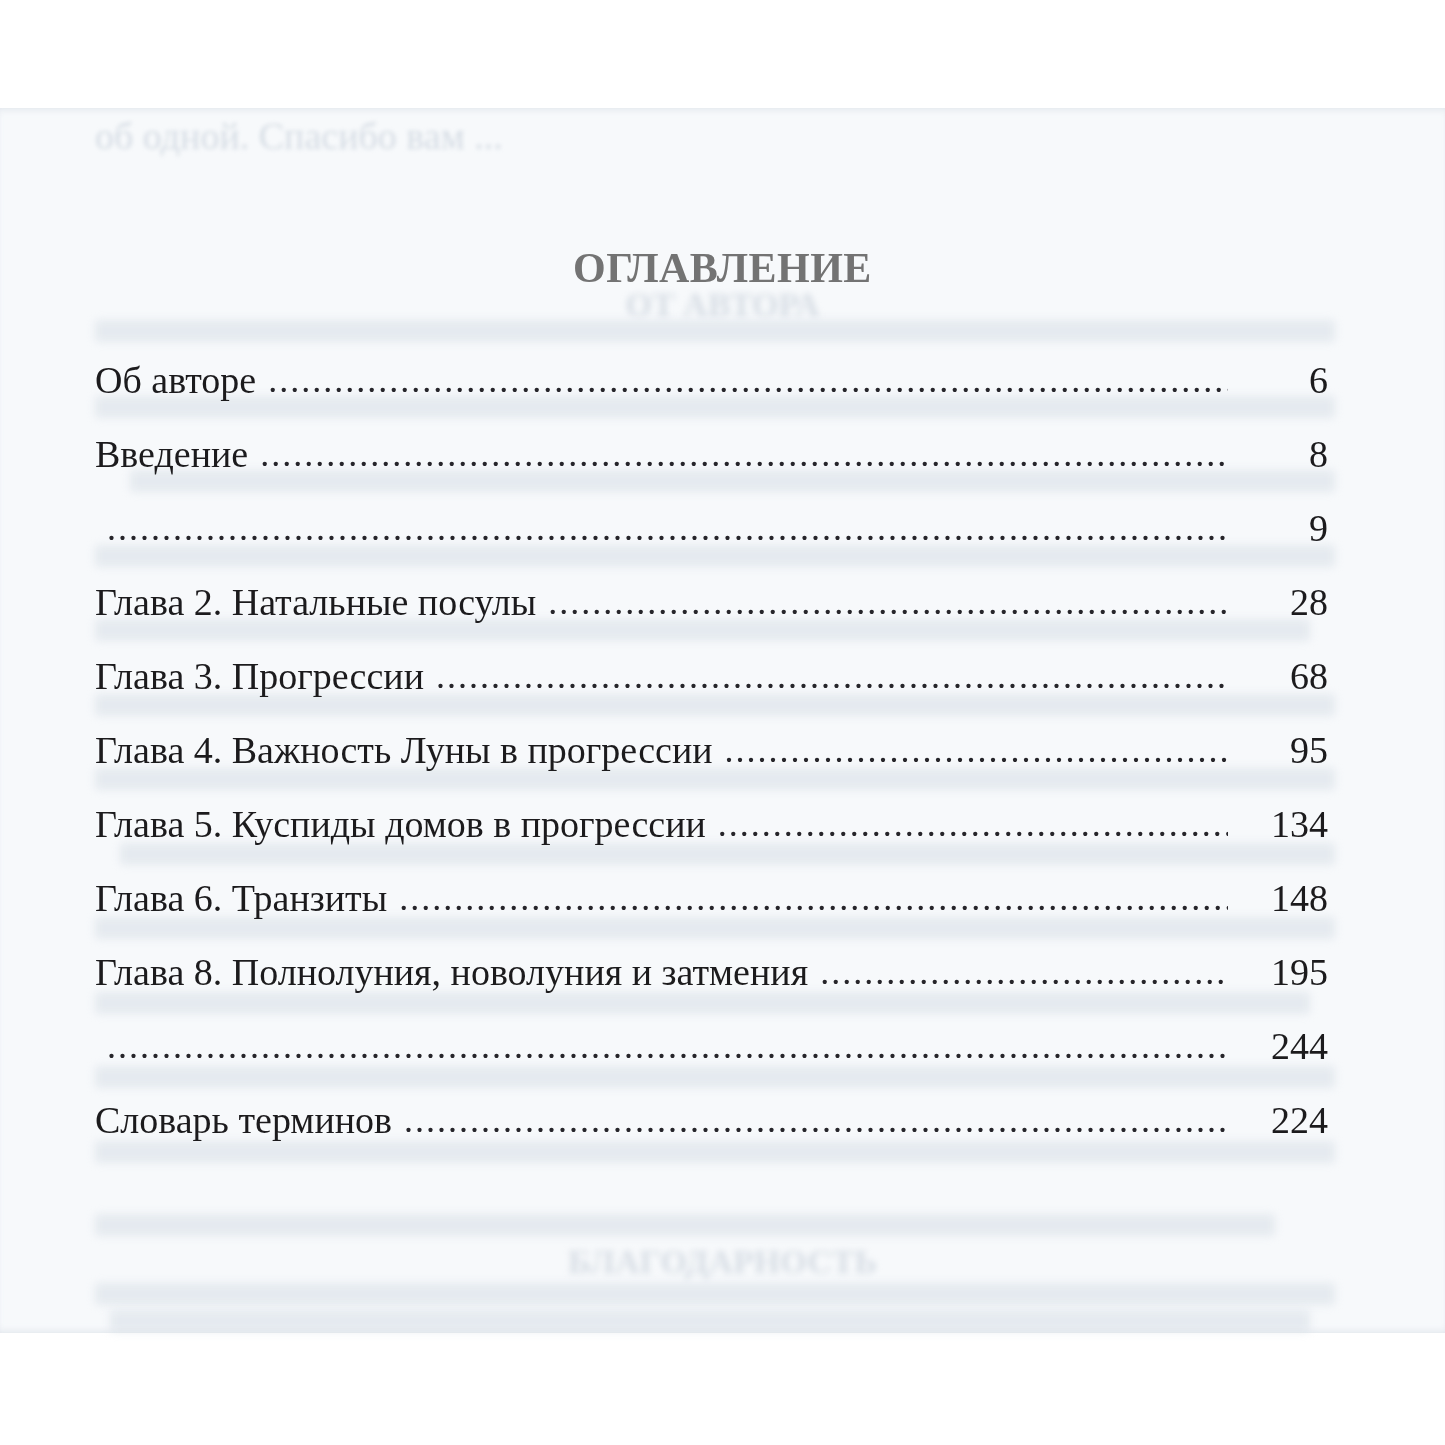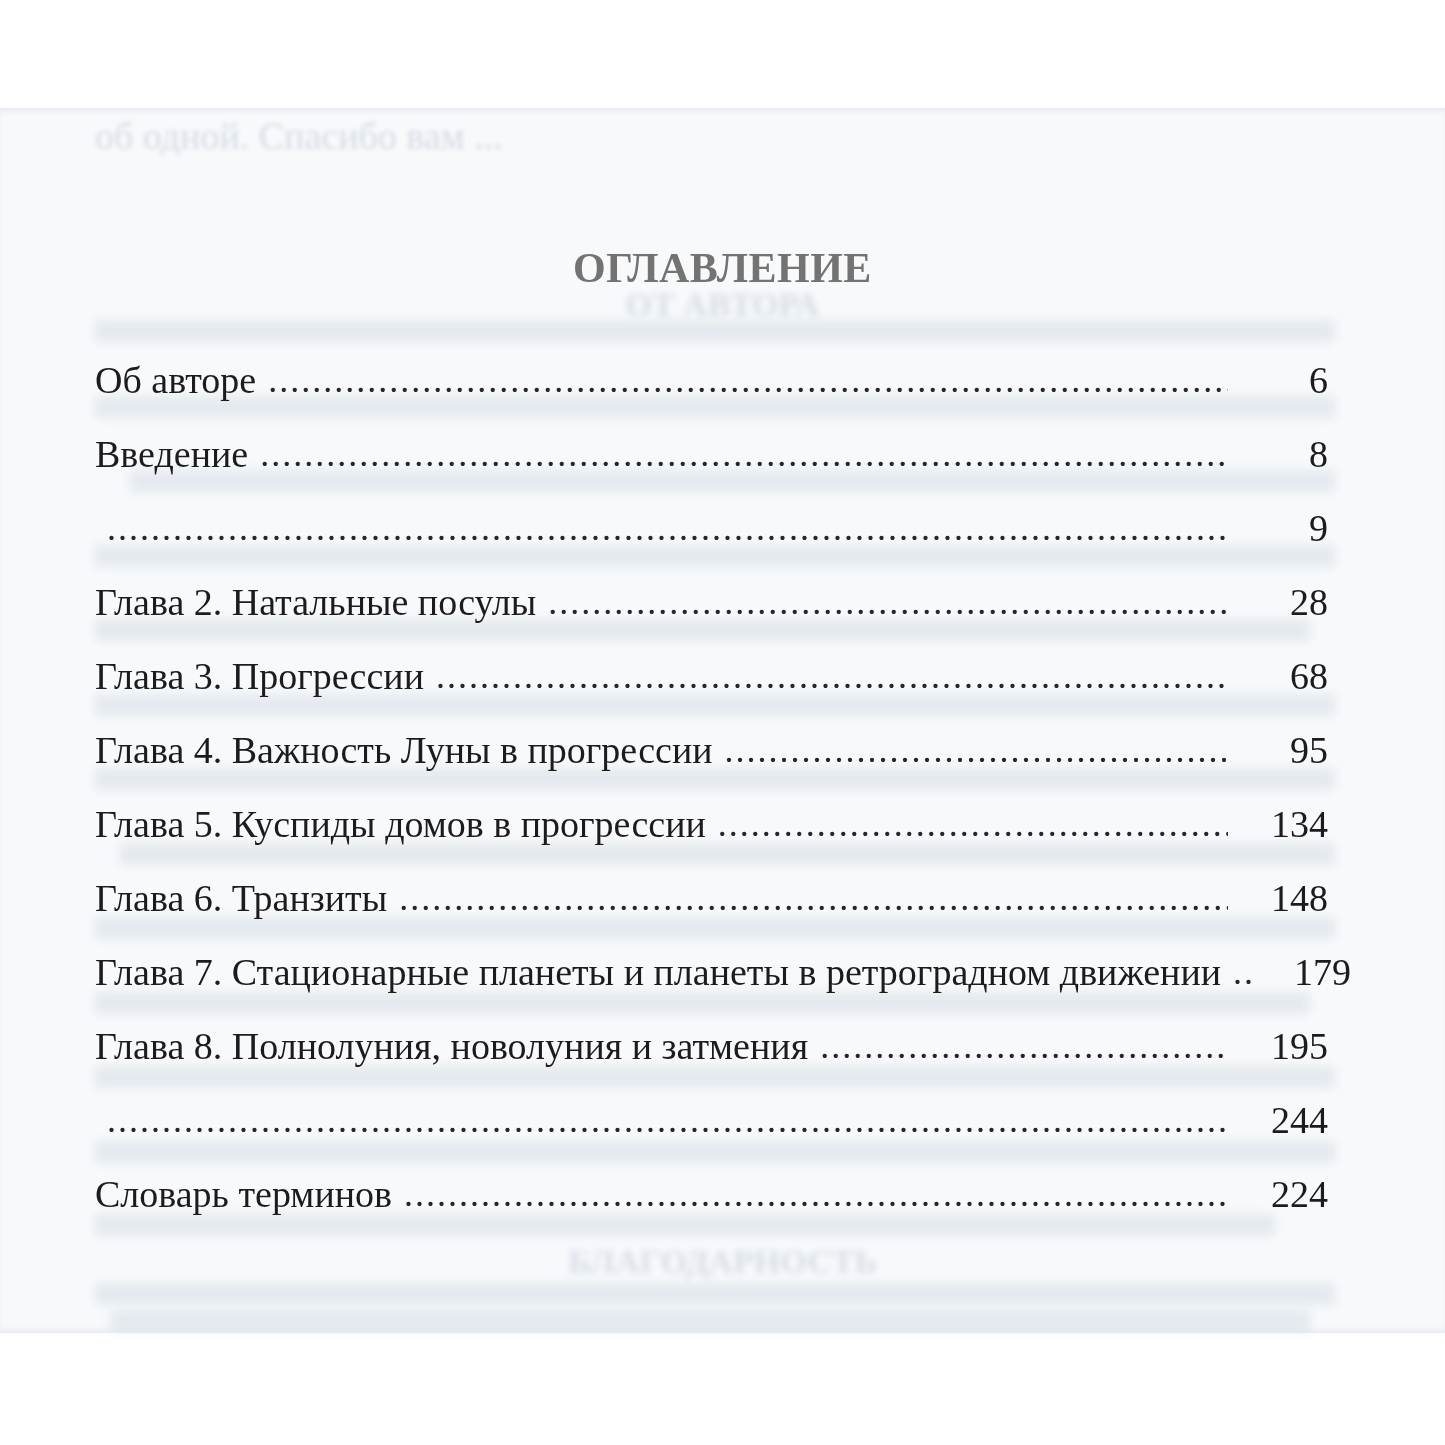--- a/index.html
+++ b/index.html
@@ -176,25 +176,20 @@
     <span class="toc-dots"></span>
     <span class="toc-page">134</span>
   </div>
 
   <div class="toc-row">
     <span class="toc-label">Глава 6. Транзиты</span>
     <span class="toc-dots"></span>
     <span class="toc-page">148</span>
   </div>
 
-  <div class="toc-row">
-    <span class="toc-label">Глава 7. Стационарные планеты и планеты в ретроградном движении</span>
-    <span class="toc-dots"></span>
-    <span class="toc-page">179</span>
-  </div>
 
   <div class="toc-row">
     <span class="toc-label">Глава 8. Полнолуния, новолуния и затмения</span>
     <span class="toc-dots"></span>
     <span class="toc-page">195</span>
   </div>
 
   <div class="toc-row">
     <span class="toc-dots"></span>
     <span class="toc-page">244</span>

